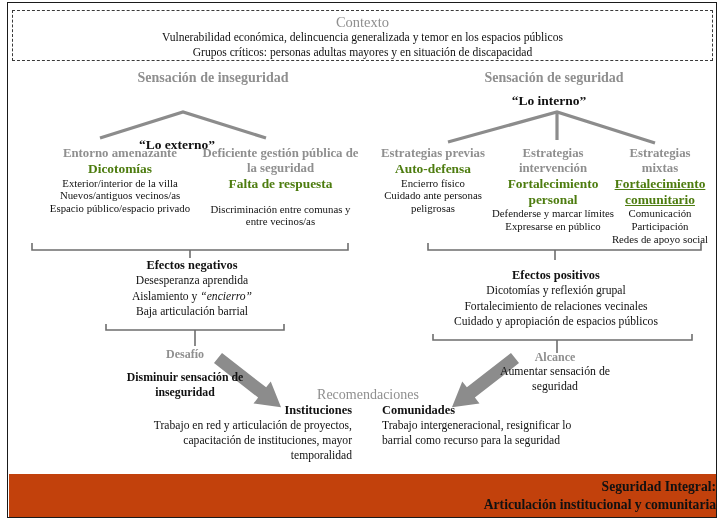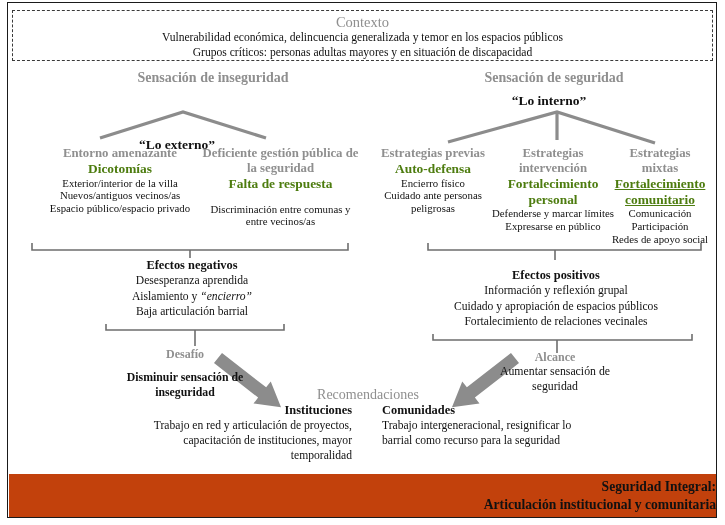--- a/index.html
+++ b/index.html
@@ -116,23 +116,23 @@
 
   <div class="effects" style="left:82px;top:258px;width:220px;">
     <div class="etitle">Efectos negativos</div>
     <div class="eline">Desesperanza aprendida</div>
     <div class="eline"><span>Aislamiento y </span><span class="it">“encierro”</span></div>
     <div class="eline">Baja articulación barrial</div>
   </div>
 
   <div class="effects" style="left:420px;top:268px;width:272px;">
     <div class="etitle">Efectos positivos</div>
-    <div class="eline">Información y reflexión grupal</div>
+    <div class="eline">Dicotomías y reflexión grupal</div>
+    <div class="eline">Fortalecimiento de relaciones vecinales</div>
     <div class="eline">Cuidado y apropiación de espacios públicos</div>
-    <div class="eline">Fortalecimiento de relaciones vecinales</div>
   </div>
 
   <div class="outcome" style="left:110px;top:347px;width:150px;">
     <div class="olabel">Desafío</div>
     <div class="otext" style="width:130px;margin:9px auto;font-weight:bold;">Disminuir sensación de inseguridad</div>
   </div>
 
   <div class="outcome" style="left:475px;top:350px;width:160px;">
     <div class="olabel">Alcance</div>
     <div class="otext" style="width:135px;margin:0 auto;">Aumentar sensación de seguridad</div>

